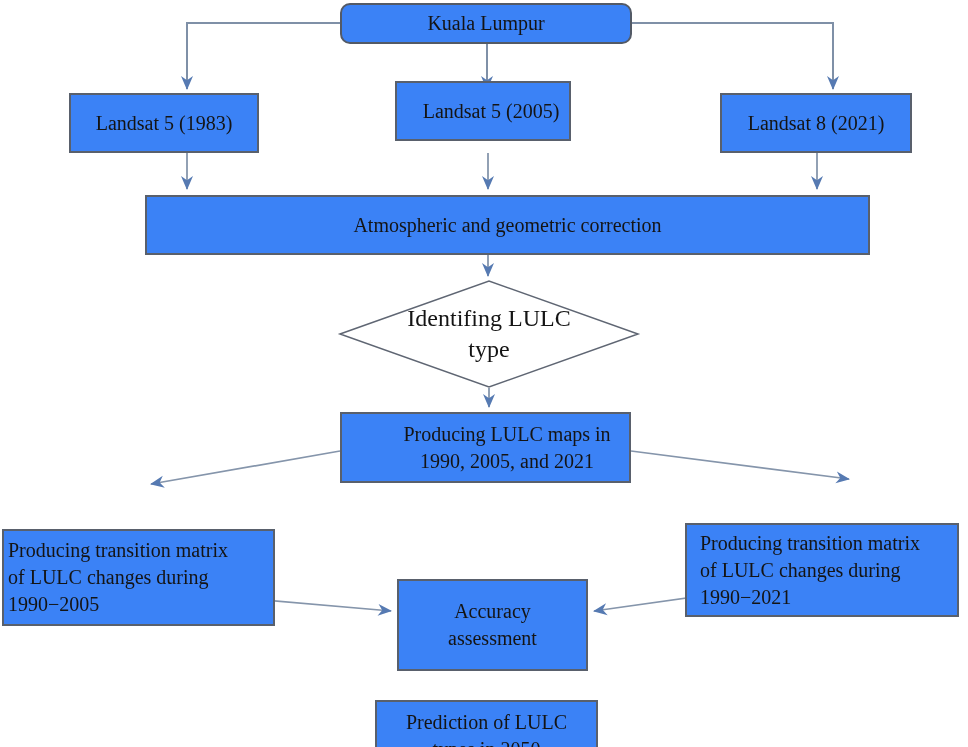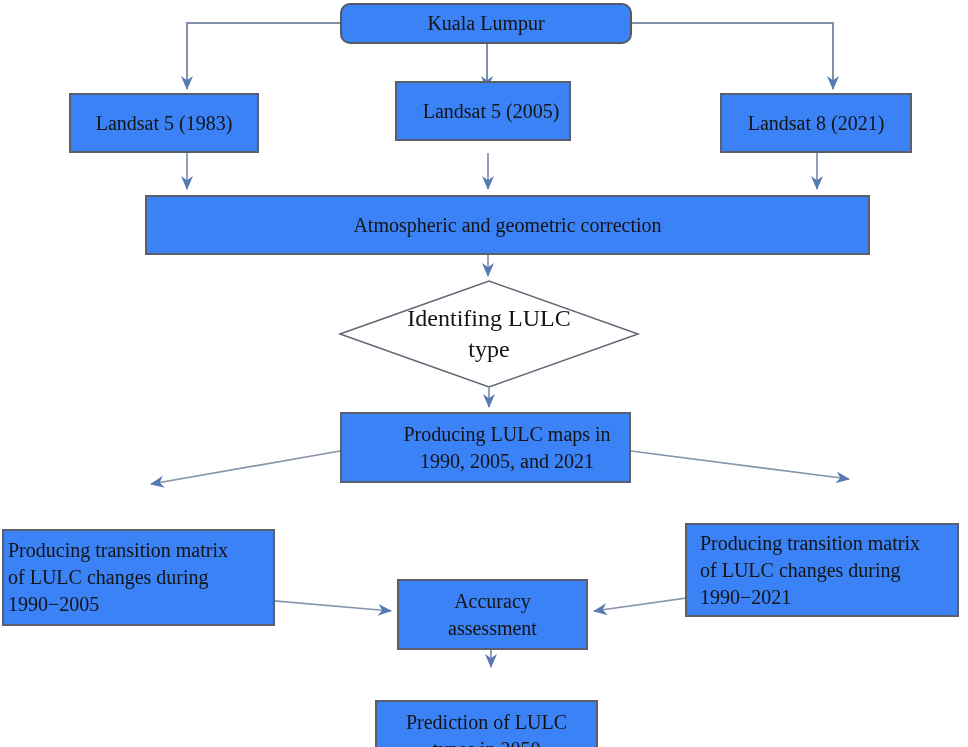--- a/index.html
+++ b/index.html
@@ -60,21 +60,21 @@
   
   #kl      { left: 340px; top: 3px;   width: 292px; height: 41px; }
   #l1990   { left: 69px;  top: 93px;  width: 190px; height: 60px; }
   #l2005   { left: 395px; top: 81px;  width: 176px; height: 60px; padding-left: 16px; }
   #l2021   { left: 720px; top: 93px;  width: 192px; height: 60px; }
   #atm     { left: 127px; top: 195px; width: 725px; height: 60px; margin-left: 18px; }
   #dlabel  { left: 389px; top: 305px; width: 200px; height: 58px; }
   #maps    { left: 340px; top: 412px; width: 291px; height: 71px; padding-left: 43px; }
   #ltm     { left: 2px;   top: 489px; width: 273px; height: 97px; padding-left: 4px;  padding-right: 2px; }
   #rtm     { left: 685px; top: 483px; width: 274px; height: 94px; padding-left: 13px; padding-right: 2px; }
-  #acc     { left: 397px; top: 579px; width: 191px; height: 71px; }
+  #acc     { left: 397px; top: 579px; width: 191px; height: 92px; }
   #pred    { left: 375px; top: 700px; width: 223px; height: 71px; }
 </style>
 </head>
 <body>
 
 <div class="canvas">
 
   <svg class="overlay" viewBox="0 0 968 747" aria-hidden="true">
     <defs>
       <marker id="arw" viewBox="0 0 16 14" refX="14" refY="7" markerWidth="16" markerHeight="14" markerUnits="userSpaceOnUse" orient="auto">

